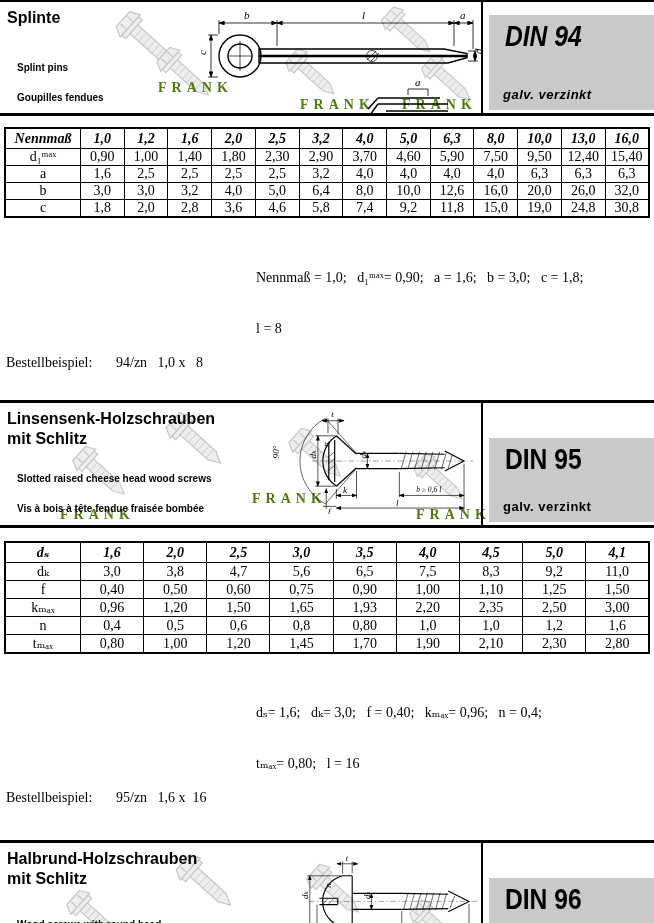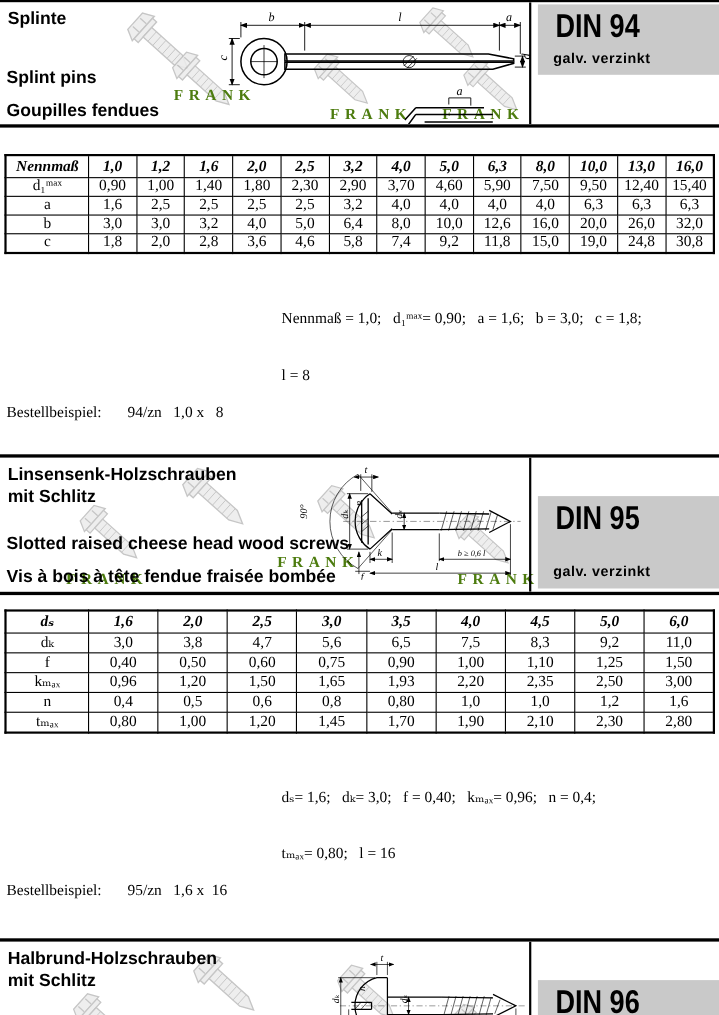--- a/index.html
+++ b/index.html
@@ -7,26 +7,26 @@
        font-family:"Liberation Sans",sans-serif;position:relative;}
   .page{width:654px;height:923px;position:relative;background:#fff;}
 
   
   .hdr{position:relative;overflow:hidden;background:#fff;border-bottom:3px solid #000;}
   .hdr1{height:111px;border-top:2px solid #000;}
   .hdr2{height:122px;border-top:3px solid #000;}
   .hdr3{height:127px;border-top:3px solid #000;}
 
   .title{position:absolute;left:7px;top:6px;font-size:16px;font-weight:bold;line-height:20px;z-index:3;}
-  .sub{position:absolute;left:6px;font-size:16px;font-weight:bold;z-index:3;text-align:right;}
+  .sub{position:absolute;left:17px;font-size:10px;font-weight:bold;z-index:3;text-align:right;}
 
   .dinbox{position:absolute;top:0;right:0;width:171px;height:100%;
           border-left:2px solid #000;z-index:4;background:transparent;}
   .graybox{position:absolute;left:6px;right:0;background:#c9c9c9;}
-  .gb1{top:2px;height:64px;}
+  .gb1{top:13px;height:95px;font-style:italic;}
   .gb23{top:3px;height:84px;margin-top:32px;}
   .din-num{position:absolute;left:16px;top:4px;font-size:30px;font-weight:bold;
            transform:scaleX(.82);transform-origin:left top;white-space:nowrap;}
   .finish{position:absolute;left:14px;bottom:8px;font-size:13px;font-weight:bold;letter-spacing:.5px;}
 
   
   .drawing{position:absolute;z-index:2;}
   .dr1{left:182px;top:6px;}
   .dr2{left:228px;top:5px;}
   .dr3{left:245px;top:12px;}
@@ -43,21 +43,21 @@
            font-weight:bold;font-size:14px;letter-spacing:5px;}
 
   
   table.dims{border-collapse:collapse;table-layout:fixed;width:646px;margin-left:4px;
              border:2.5px solid #000;}
   table.dims th,table.dims td{border:1.6px solid #000;text-align:center;padding:0;
              font-family:"Liberation Serif","DejaVu Serif",serif;font-size:14px;}
   table.dims thead th{font-weight:bold;font-style:italic;height:19px;}
   table.dims td{height:16px;}
   table.t2 td,table.t3 td{height:17px;}
-  .tm1{margin-top:24px;} .tm2{margin-top:13px;}
+  .tm1{margin-top:11px;} .tm2{margin-top:13px;}
 
   
   .order{display:flex;font-family:"Liberation Serif","DejaVu Serif",serif;font-size:14px;
          line-height:17px;align-items:flex-end;}
   .om1{margin-top:17px;} .om2{margin-top:16px;}
   .order .lab{flex:0 0 110px;padding-left:6px;}
   .order .code{flex:0 0 140px;white-space:pre;}
   .order .det{flex:1;white-space:pre;}
 </style>
 </head>
@@ -321,21 +321,21 @@
           <tr>
             <th style="width: 74px;">dₛ</th>
             <th>1,6</th>
             <th>2,0</th>
             <th>2,5</th>
             <th>3,0</th>
             <th>3,5</th>
             <th>4,0</th>
             <th>4,5</th>
             <th>5,0</th>
-            <th>6,0</th>
+            <th>4,1</th>
           </tr>
         </thead>
         <tbody>
           <tr>
             <td>dₖ</td>
             <td>3,0</td>
             <td>3,8</td>
             <td>4,7</td>
             <td>5,6</td>
             <td>6,5</td>

